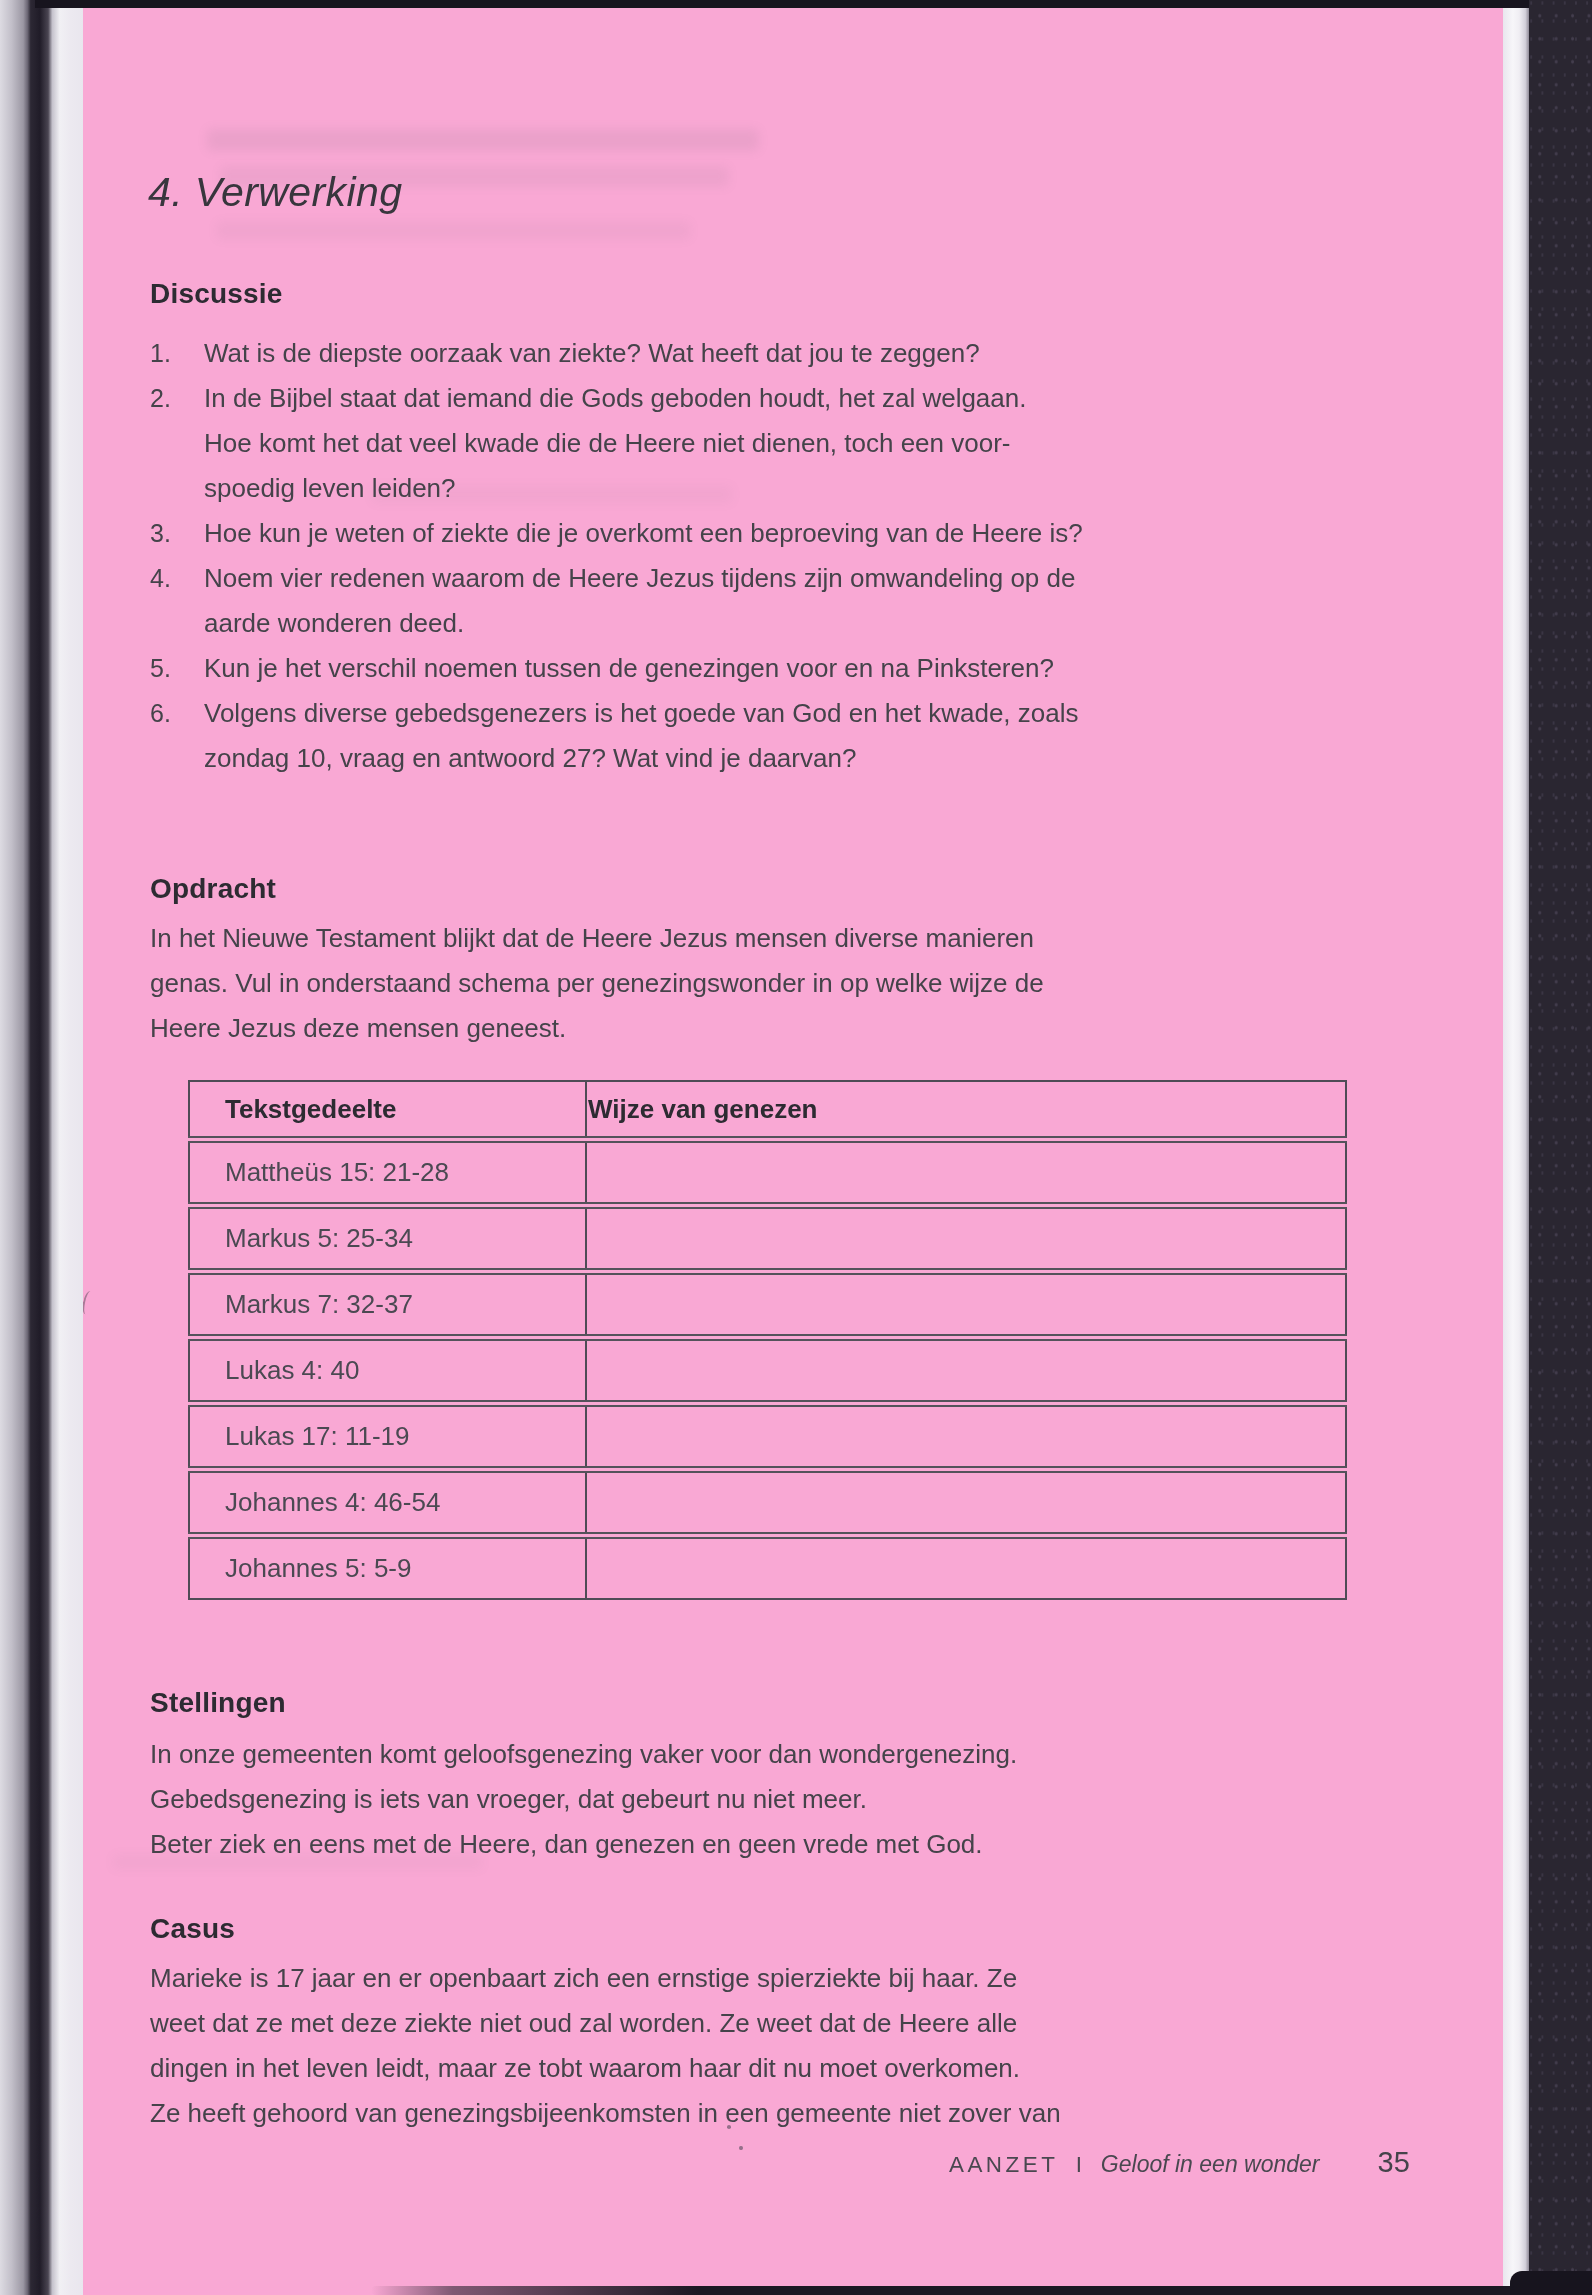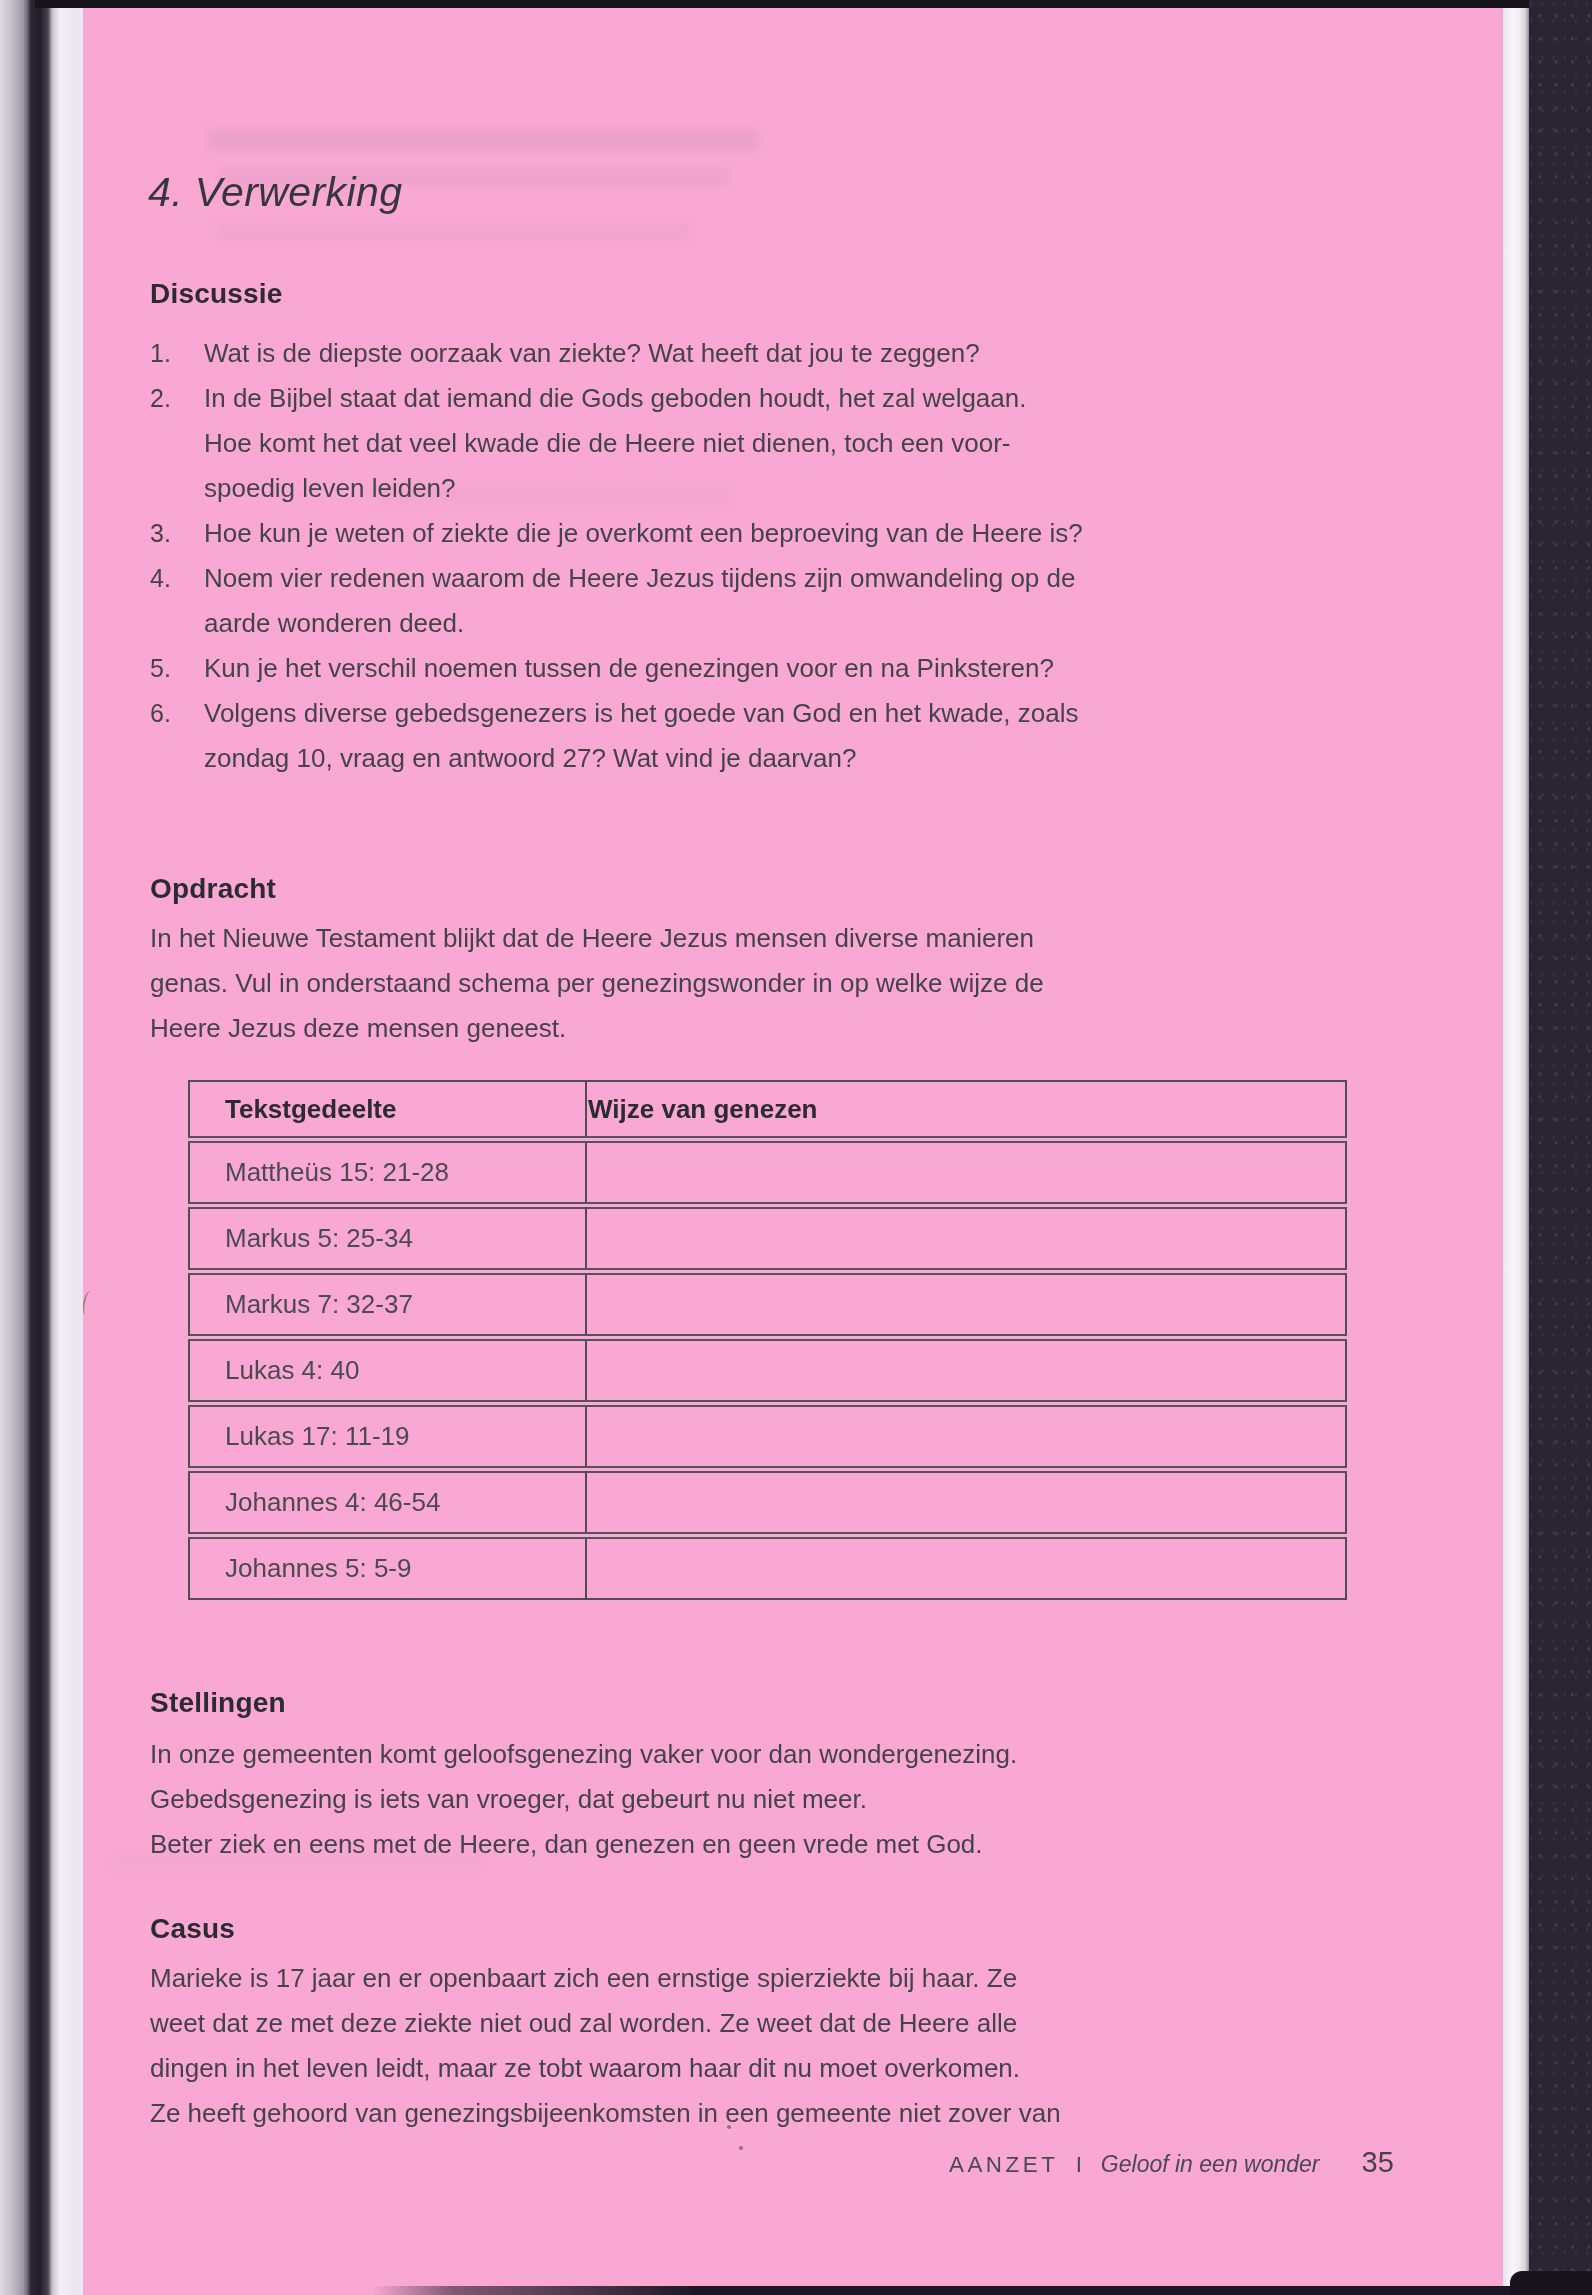--- a/index.html
+++ b/index.html
@@ -65,21 +65,21 @@
   table.schema tbody tr + tr td{border-top:7px double #55525b;}
   #stellingen-heading{left:150px;top:1687px;}
   #stellingen-text{left:150px;top:1732px;}
   #casus-heading{left:150px;top:1913px;}
   #casus-text{left:150px;top:1956px;}
   
   .footer{left:949px;top:2146px;display:flex;align-items:baseline;}
   .footer-brand{font-size:22.4px;letter-spacing:3.5px;color:#4a4850;}
   .footer-sep{font-size:22.4px;color:#4a4850;margin:0 19px 0 17.3px;}
   .footer-book{font-size:23px;font-style:italic;color:#4a4850;}
-  .footer-page{font-size:29px;color:#45434a;margin-left:42px;}
+  .footer-page{font-size:29px;color:#45434a;margin-left:58px;}
 </style>
 </head>
 <body>
 
 <div class="page">
 
   <div class="edge-left"></div>
   <div class="edge-top"></div>
   <div class="edge-right-highlight"></div>
   <div class="edge-right"></div>

